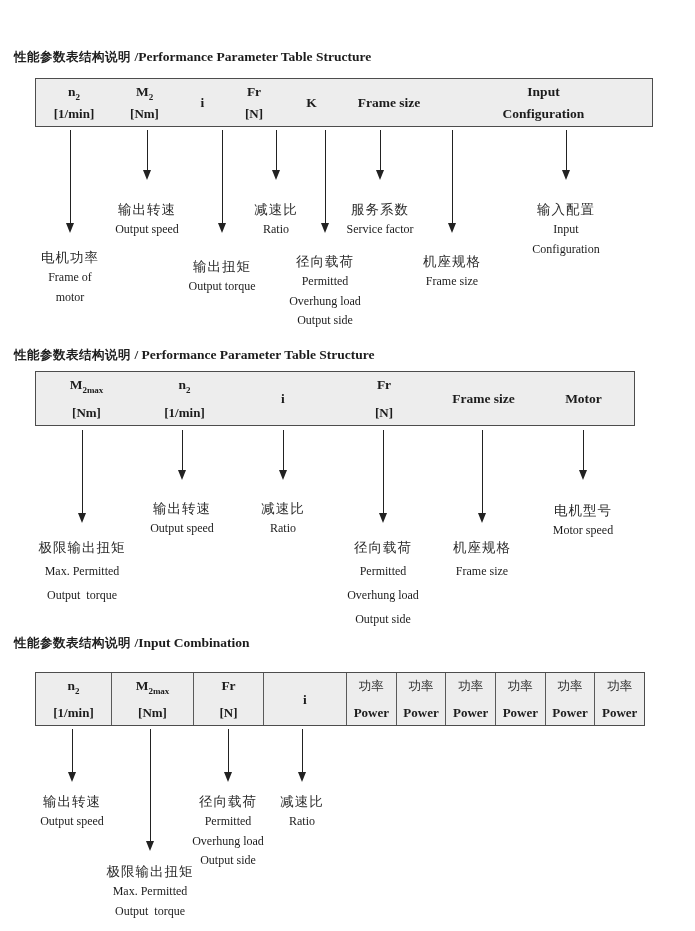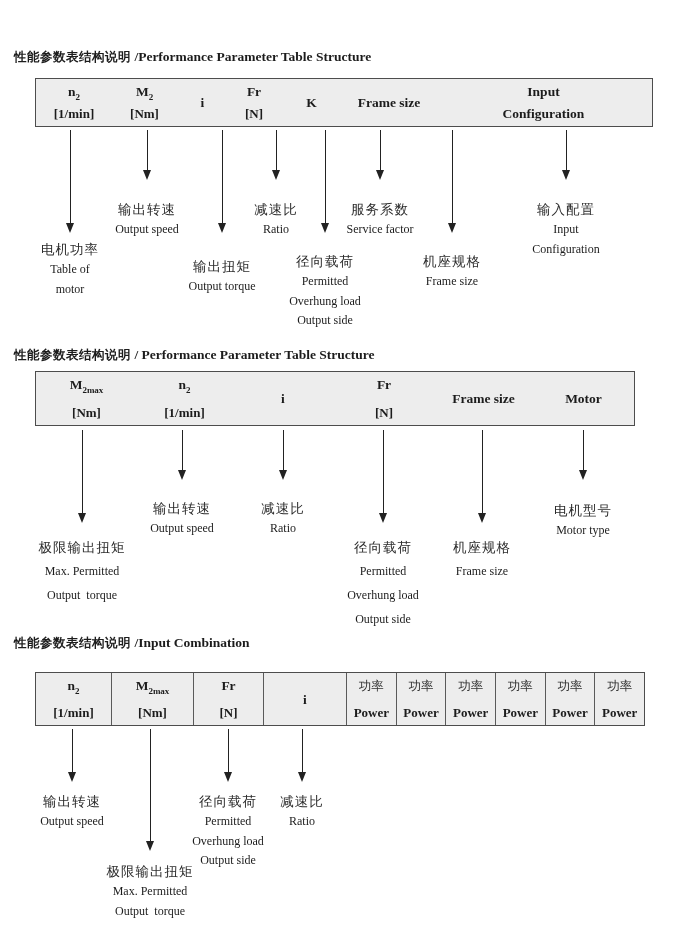--- a/index.html
+++ b/index.html
@@ -96,23 +96,23 @@
   <div class="callout" style="left:380px;top:199px">
     <div class="zh">服务系数</div>
     <div class="en">Service factor</div>
   </div>
   <div class="callout" style="left:566px;top:199px">
     <div class="zh">输入配置</div>
     <div class="en">Input</div>
     <div class="en">Configuration</div>
   </div>
 
-  <div class="callout" style="left:70px;top:239px">
+  <div class="callout" style="left:70px;top:247px">
     <div class="zh">电机功率</div>
-    <div class="en">Table of</div>
+    <div class="en">Frame of</div>
     <div class="en">motor</div>
   </div>
   <div class="callout" style="left:222px;top:256px">
     <div class="zh">输出扭矩</div>
     <div class="en">Output torque</div>
   </div>
   <div class="callout" style="left:325px;top:251px">
     <div class="zh">径向载荷</div>
     <div class="en">Permitted</div>
     <div class="en">Overhung load</div>
@@ -161,21 +161,21 @@
   <div class="callout" style="left:182px;top:498px">
     <div class="zh">输出转速</div>
     <div class="en">Output speed</div>
   </div>
   <div class="callout" style="left:283px;top:498px">
     <div class="zh">减速比</div>
     <div class="en">Ratio</div>
   </div>
   <div class="callout" style="left:583px;top:500px">
     <div class="zh">电机型号</div>
-    <div class="en">Motor type</div>
+    <div class="en">Motor speed</div>
   </div>
 
   <div class="callout sp" style="left:82px;top:535px">
     <div class="zh">极限输出扭矩</div>
     <div class="en">Max. Permitted</div>
     <div class="en">Output  torque</div>
   </div>
   <div class="callout sp" style="left:383px;top:535px">
     <div class="zh">径向载荷</div>
     <div class="en">Permitted</div>

